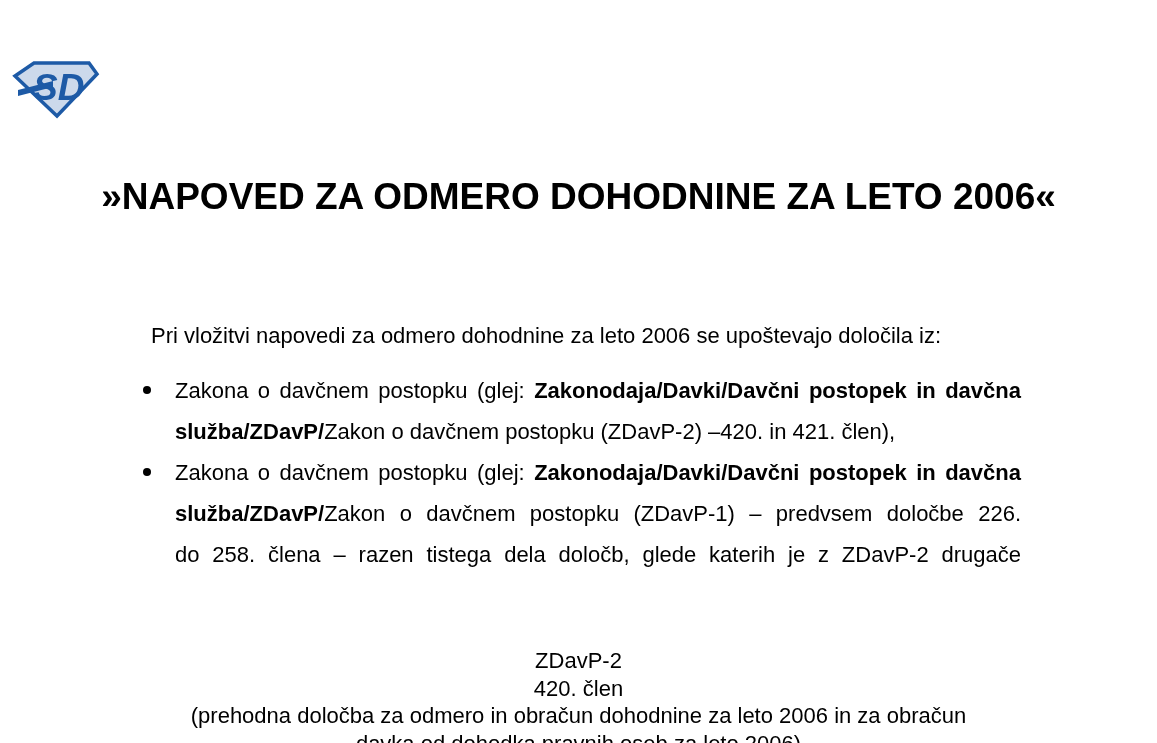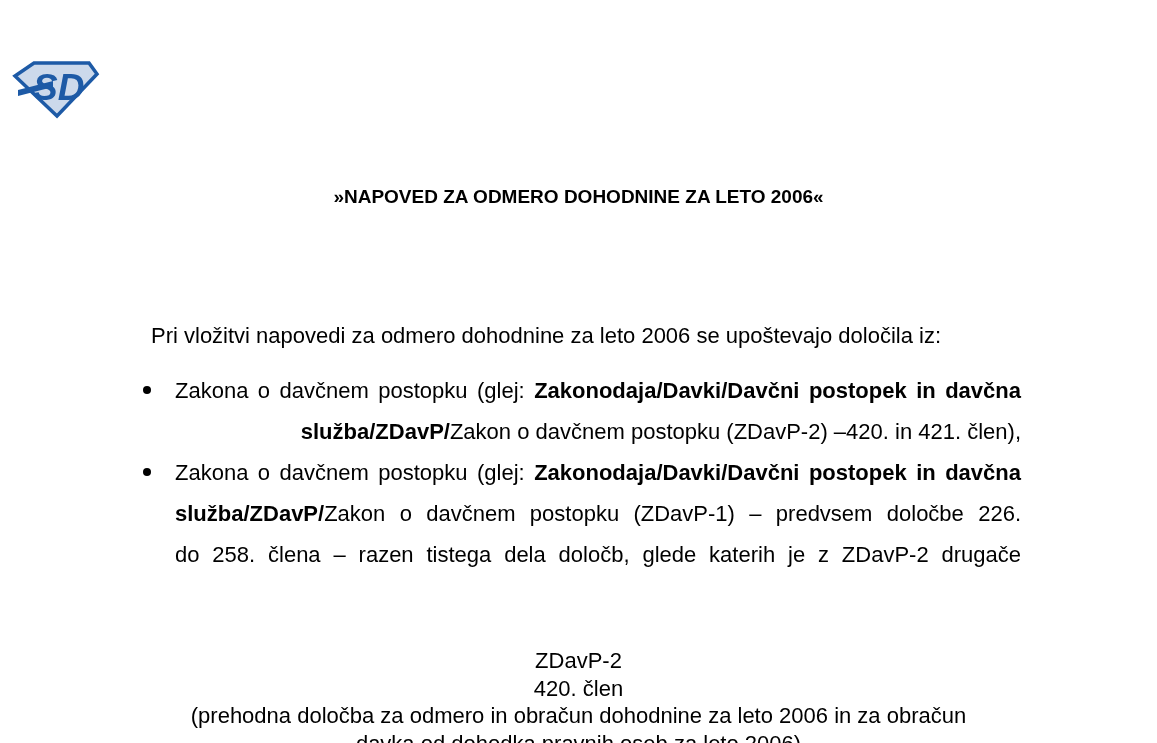--- a/index.html
+++ b/index.html
@@ -19,21 +19,21 @@
     width: 88px;
     height: 60px;
     margin-top: 13px;
   }
   .doc-title {
     position: absolute;
     top: 180px;
     left: 0;
     width: 100%;
     text-align: center;
-    font-size: 19px;
+    font-size: 37px;
     line-height: 34px;
     font-weight: bold;
     white-space: nowrap;
   }
   .doc-body {
     position: absolute;
     left: 137px;
     top: 301px;
     width: 884px;
     font-size: 22px;
@@ -46,21 +46,21 @@
   }
   .bullet-dot {
     position: absolute;
     left: 6px;
     top: 16px;
     width: 8px;
     height: 8px;
     border-radius: 50%;
     background: #000;
   }
-  .line { line-height: 41px; white-space: normal; text-align: right; }
+  .line { line-height: 41px; white-space: normal; }
   .line.justify {
     text-align: justify;
     text-align-last: justify;
   }
   .line b { font-weight: bold; }
   .footer-block {
     position: absolute;
     top: 647px;
     left: 0;
     width: 100%;

